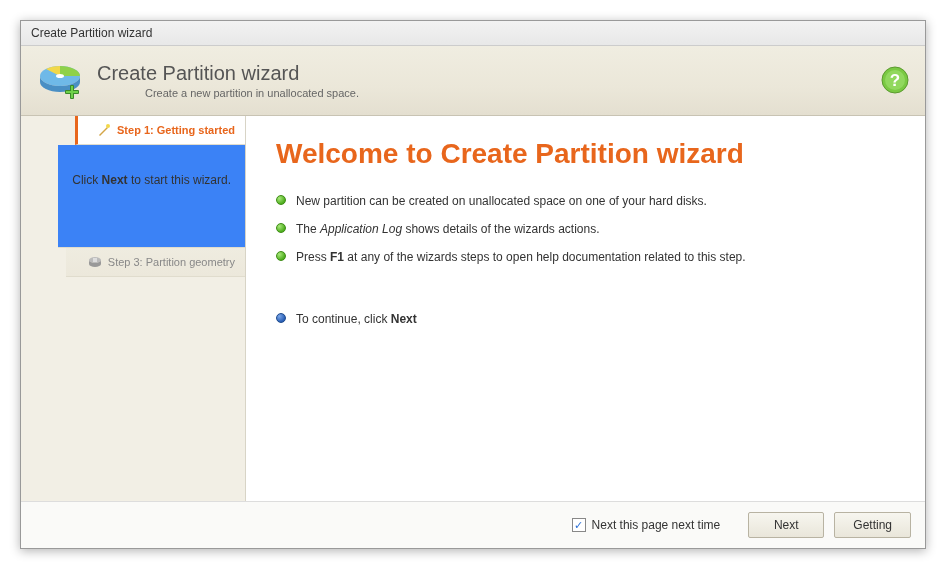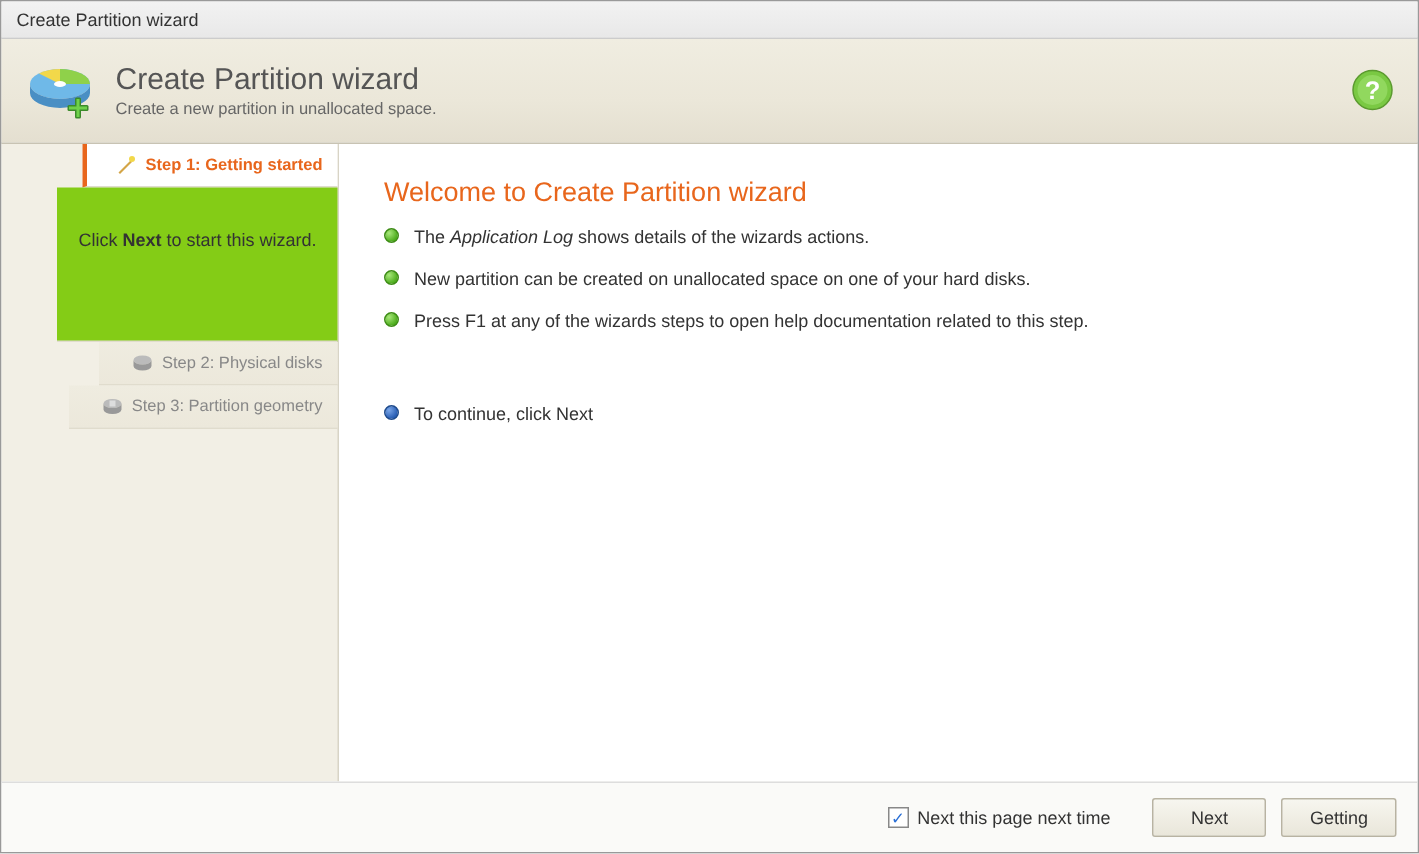--- a/index.html
+++ b/index.html
@@ -8,20 +8,21 @@
       font-size: 12px;
       background: #fff;
       width: 946px;
       height: 569px;
       overflow: hidden;
       position: relative;
     }
     .outer-shadow {
       width: 946px;
       height: 569px;
+      padding: 20px;
       background: #fff;
     }
     .wizard-window {
       width: 100%;
       height: 100%;
       border: 1px solid #999;
       display: flex;
       flex-direction: column;
       box-shadow: 0 2px 10px rgba(0,0,0,0.3);
       background: #fff;
@@ -50,20 +51,21 @@
     }
     .header-text h1 {
       font-size: 20px;
       font-weight: 300;
       color: #555;
       margin-bottom: 2px;
     }
     .header-text p {
       font-size: 11px;
       color: #666;
+      margin-left: 48px;
     }
     .help-icon {
       position: absolute;
       right: 16px;
       top: 20px;
       width: 28px;
       height: 28px;
       cursor: pointer;
     }
     .body {
@@ -100,43 +102,43 @@
     .step-icon {
       width: 14px;
       height: 14px;
       flex-shrink: 0;
     }
     .sidebar-hint {
       padding: 18px 14px;
       font-size: 12px;
       color: #333;
       text-align: center;
-      background: #84cc16;
+      background: #3b82f6;
       border-bottom: 1px solid #e0dccd;
       flex-shrink: 0;
       height: 103px;
       display: flex;
       align-items: flex-start;
       justify-content: center;
       padding-top: 28px;
     }
     .sidebar-hint b { font-weight: 700; }
     .sidebar-fill { flex: 1; }
     .main {
       flex: 1;
       padding: 22px 30px;
       display: flex;
       flex-direction: column;
       background: #fff;
     }
     .main-title {
-      font-size: 18px;
-      font-weight: 400;
+      font-size: 28px;
+      font-weight: 700;
       color: #e8661c;
-      margin-bottom: 10px;
+      margin-bottom: 22px;
     }
     .bullet-line {
       display: flex;
       align-items: flex-start;
       gap: 10px;
       margin-bottom: 10px;
       font-size: 12px;
       color: #333;
       line-height: 1.5;
     }
@@ -188,21 +190,21 @@
       min-width: 76px;
       padding: 5px 18px;
       background: linear-gradient(#f7f6ef, #e9e6da);
       border: 1px solid #b8b3a2;
       font-size: 12px;
       color: #333;
       cursor: pointer;
       border-radius: 2px;
     }
     em { font-style: italic; }
-    b { font-weight: 400; }
+    b { font-weight: 700; }
   </style>
 </head>
 <body>
 
 <div class="outer-shadow">
   <div class="wizard-window">
     <div class="titlebar">
       <span>Create Partition wizard</span>
     </div>
 
@@ -249,47 +251,38 @@
         <div class="sidebar-hint">
           <span>
             <span>Click </span><b>Next</b><span> to start this wizard.</span>
           </span>
         </div>
         <div class="step-item">
           <span class="step-icon">
             <svg viewBox="0 0 14 14">
                 <ellipse cx="7" cy="5" rx="6" ry="3" fill="#bbb"></ellipse>
                 <path d="M1 5 A6 3 0 0 0 13 5 L13 9 A6 3 0 0 1 1 9 Z" fill="#999"></path>
-              </svg>
-          </span>
-          <span>Step 2: Physical disks</span>
-        </div>
-        <div class="step-item">
-          <span class="step-icon">
-            <svg viewBox="0 0 14 14">
-                <ellipse cx="7" cy="5" rx="6" ry="3" fill="#bbb"></ellipse>
-                <path d="M1 5 A6 3 0 0 0 13 5 L13 9 A6 3 0 0 1 1 9 Z" fill="#999"></path>
                 <rect x="5" y="3" width="4" height="4" fill="#ddd"></rect>
               </svg>
           </span>
           <span>Step 3: Partition geometry</span>
         </div>
         <div class="sidebar-fill"></div>
       </div>
 
       <div class="main">
         <div class="main-title">Welcome to Create Partition wizard</div>
 
         <div class="bullet-line">
           <span class="bullet-dot bullet-green"></span>
-          <span>The <em>Application Log</em> shows details of the wizards actions.</span>
+          <span>New partition can be created on unallocated space on one of your hard disks.</span>
         </div>
         <div class="bullet-line">
           <span class="bullet-dot bullet-green"></span>
-          <span>New partition can be created on unallocated space on one of your hard disks.</span>
+          <span>The <em>Application Log</em> shows details of the wizards actions.</span>
         </div>
         <div class="bullet-line">
           <span class="bullet-dot bullet-green"></span>
           <span>Press <b>F1</b> at any of the wizards steps to open help documentation related to this step.</span>
         </div>
 
         <div class="bullet-line continue-block">
           <span class="bullet-dot bullet-blue"></span>
           <span>To continue, click <b>Next</b></span>
         </div>

